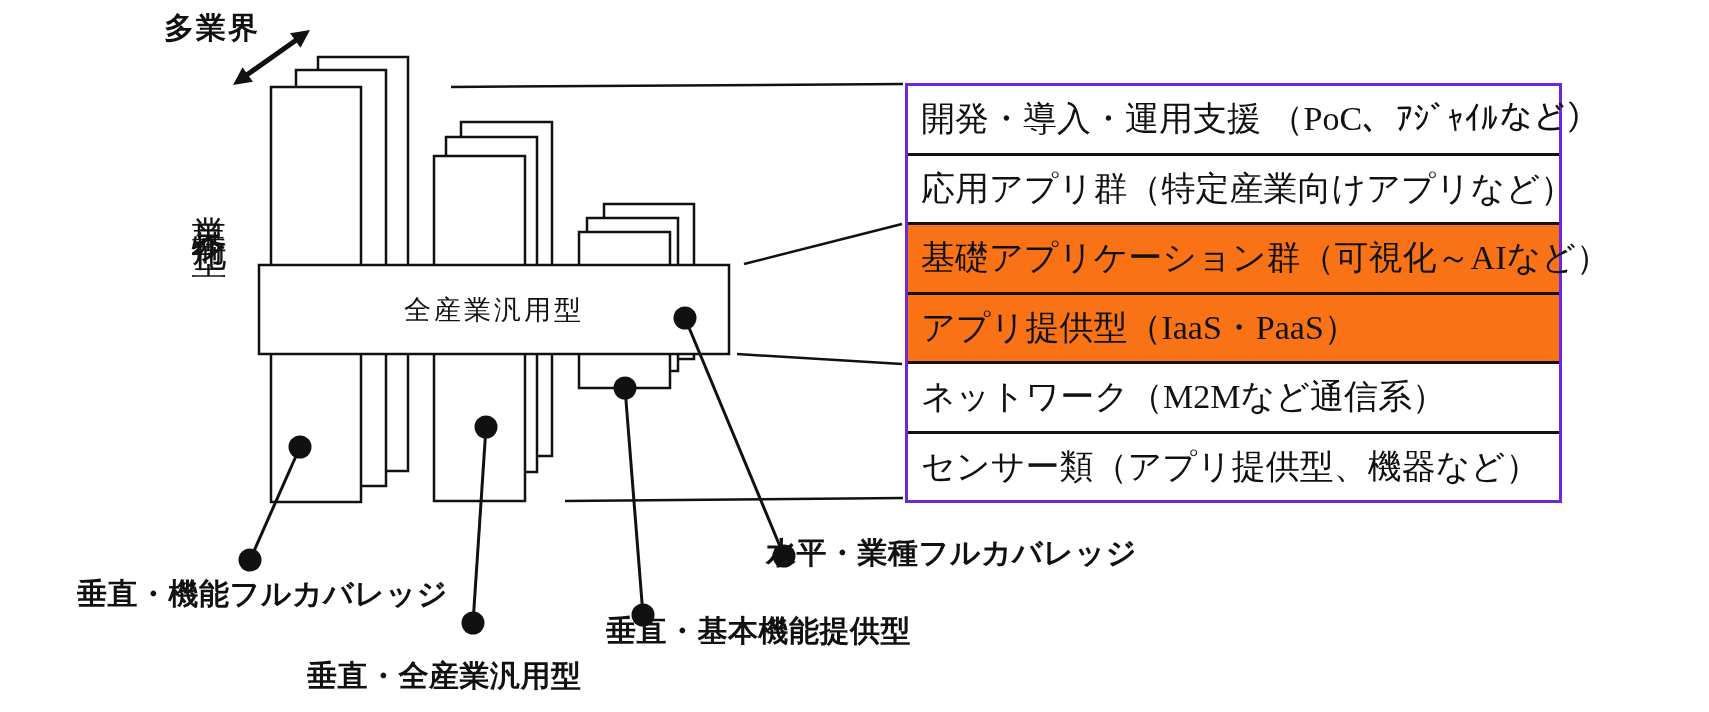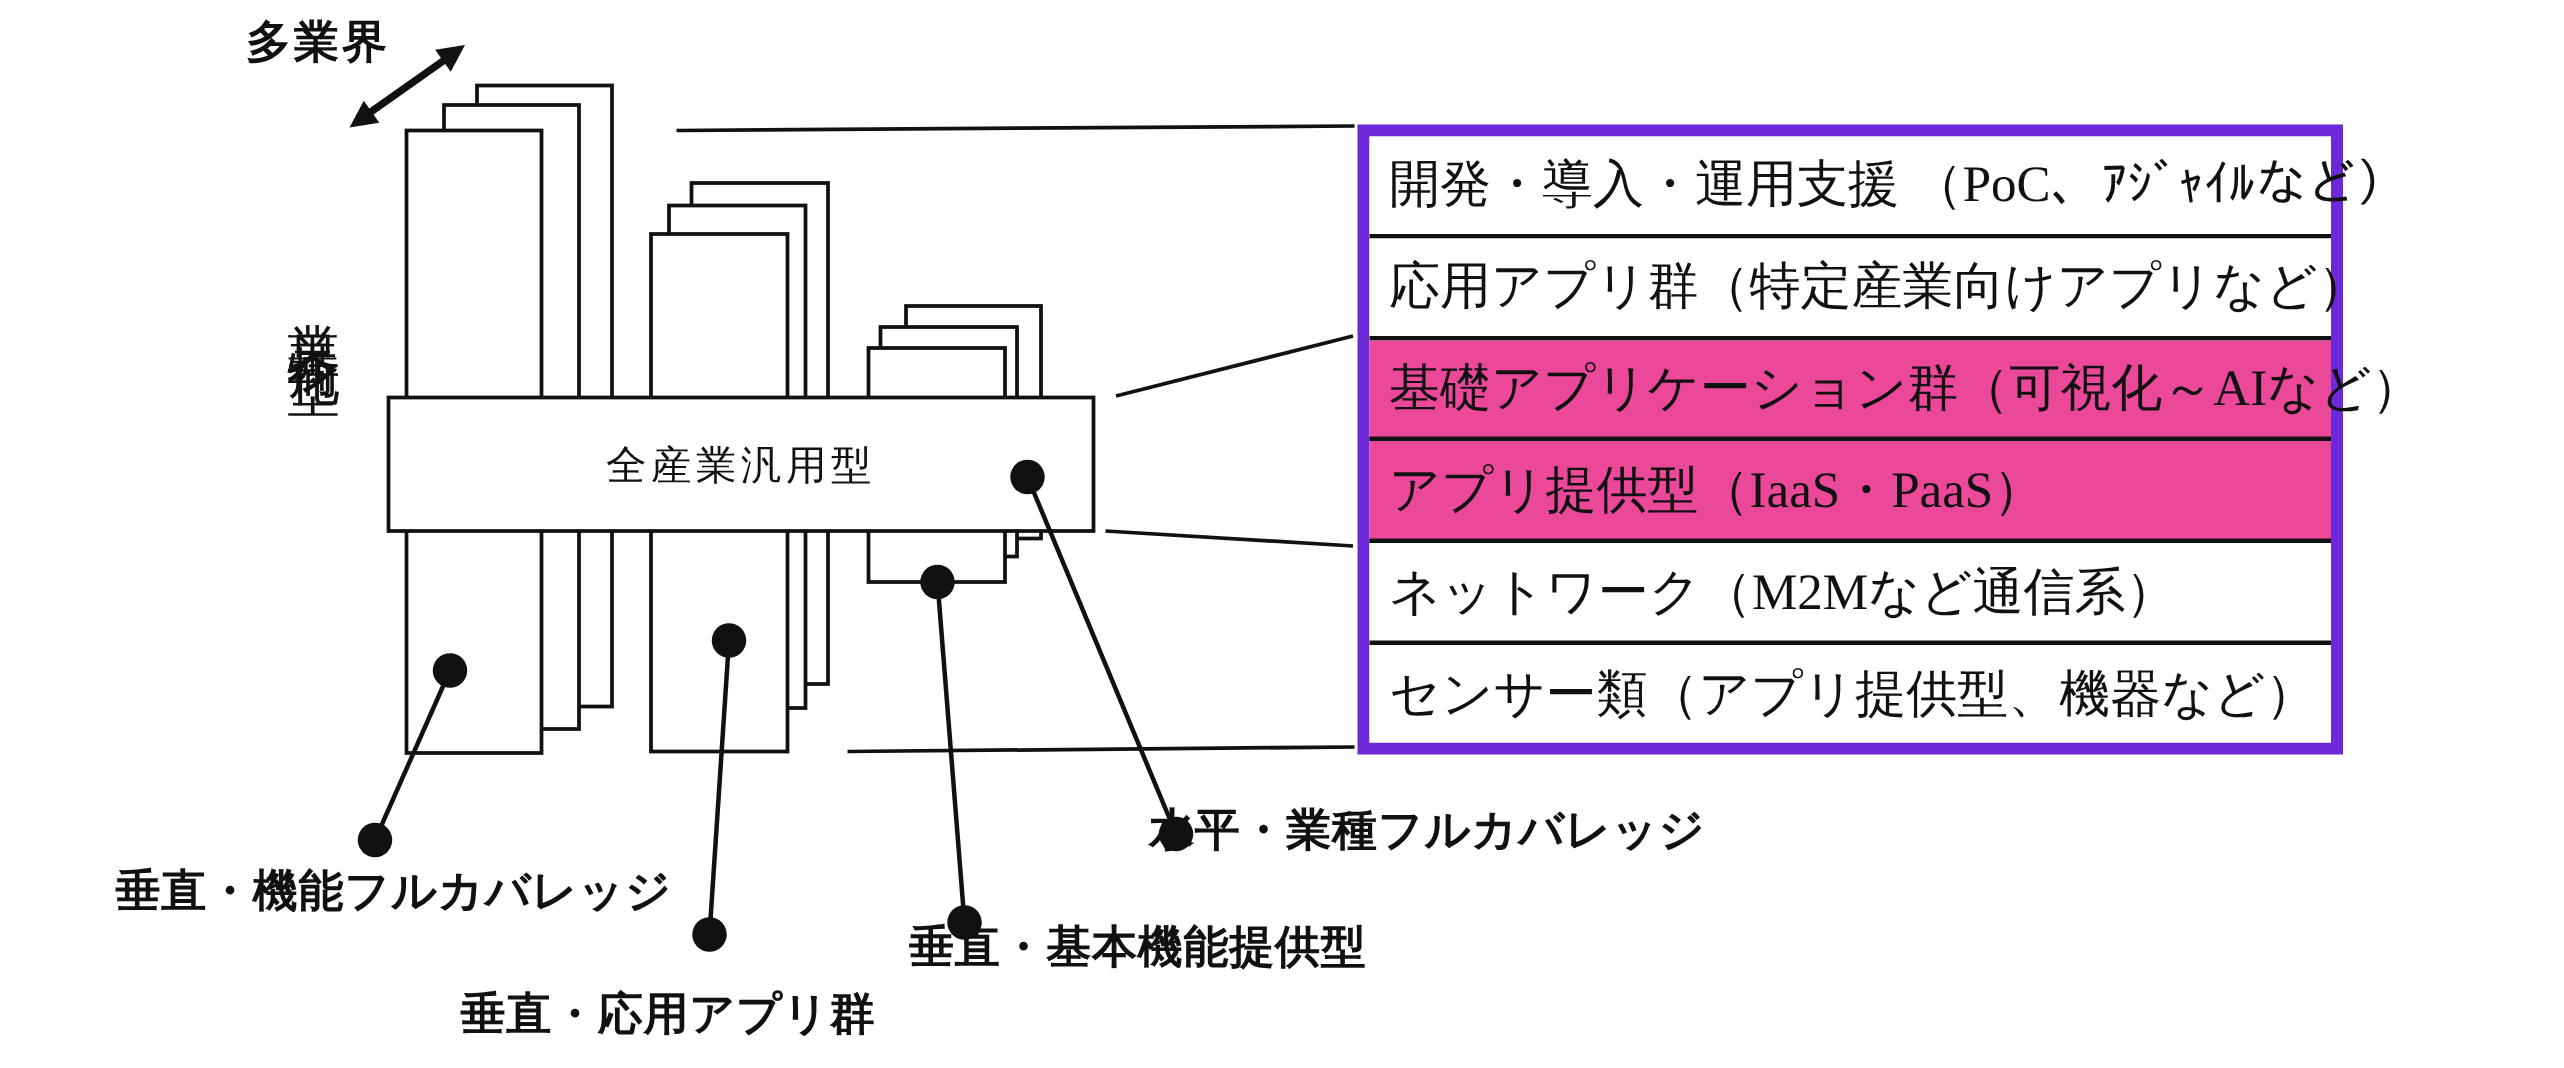--- a/index.html
+++ b/index.html
@@ -24,30 +24,30 @@
     font-size:27px;letter-spacing:3px;
   }
   .bottom-label{font-size:30px;letter-spacing:0.5px;white-space:nowrap;}
   #bottom-label-0{left:77px;top:574px;}
   #bottom-label-1{left:307px;top:656px;}
   #bottom-label-2{left:606px;top:611px;}
   #bottom-label-3{left:766px;top:533px;}
   
   #layer-table{
     left:905px;top:83px;width:657px;height:420px;
-    border:8px solid #6d28d9;box-sizing:border-box;background:#fff;
+    border:3px solid #6d28d9;box-sizing:border-box;background:#fff;
     display:flex;flex-direction:column;
   }
   .layer-row{
     flex:1 1 0;display:flex;align-items:center;
     padding-left:13px;font-size:34px;white-space:nowrap;
     border-bottom:3px solid #111;box-sizing:border-box;background:#ffffff;
   }
   .layer-row:last-child{border-bottom:none;}
-  .layer-row.shaded{background:#ec4899;}
+  .layer-row.shaded{background:#f97316;}
 </style>
 </head>
 <body>
 
 <div id="canvas">
 
   <svg width="1709" height="712" viewBox="0 0 1709 712">
     <g fill="#ffffff" stroke="#111111" stroke-width="2.5">
 
       <rect x="318" y="57" width="90" height="414"></rect>
@@ -96,21 +96,21 @@
     </g>
   </svg>
 
   <div id="top-axis-label" class="abs gothic-bold">多業界</div>
 
   <div id="left-axis-label" class="abs mincho">業界特化型</div>
 
   <div id="bar-label-box" class="abs mincho">全産業汎用型</div>
 
   <div id="bottom-label-0" class="abs gothic-bold bottom-label">垂直・機能フルカバレッジ</div>
-  <div id="bottom-label-1" class="abs gothic-bold bottom-label">垂直・応用アプリ群</div>
+  <div id="bottom-label-1" class="abs gothic-bold bottom-label">垂直・全産業汎用型</div>
   <div id="bottom-label-2" class="abs gothic-bold bottom-label">垂直・基本機能提供型</div>
   <div id="bottom-label-3" class="abs gothic-bold bottom-label">水平・業種フルカバレッジ</div>
 
   <div id="layer-table" class="abs">
     <div class="layer-row mincho">開発・導入・運用支援 （PoC、ｱｼﾞｬｲﾙなど）</div>
     <div class="layer-row mincho">応用アプリ群（特定産業向けアプリなど）</div>
     <div class="layer-row mincho shaded">基礎アプリケーション群（可視化～AIなど）</div>
     <div class="layer-row mincho shaded">アプリ提供型（IaaS・PaaS）</div>
     <div class="layer-row mincho">ネットワーク（M2Mなど通信系）</div>
     <div class="layer-row mincho">センサー類（アプリ提供型、機器など）</div>

